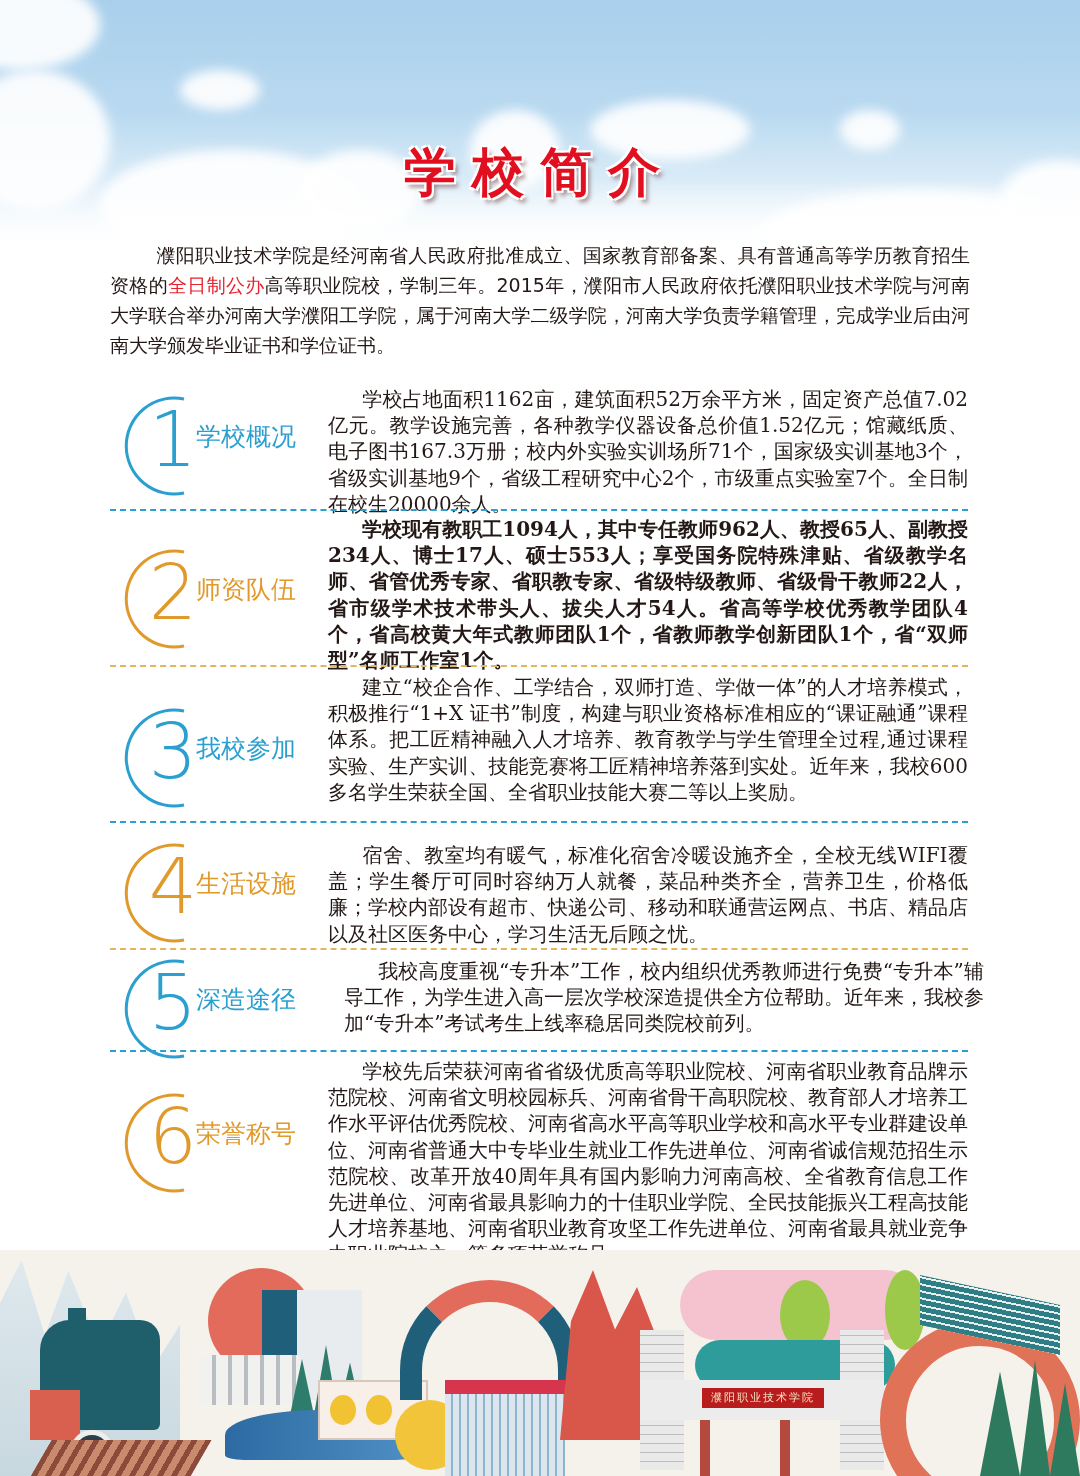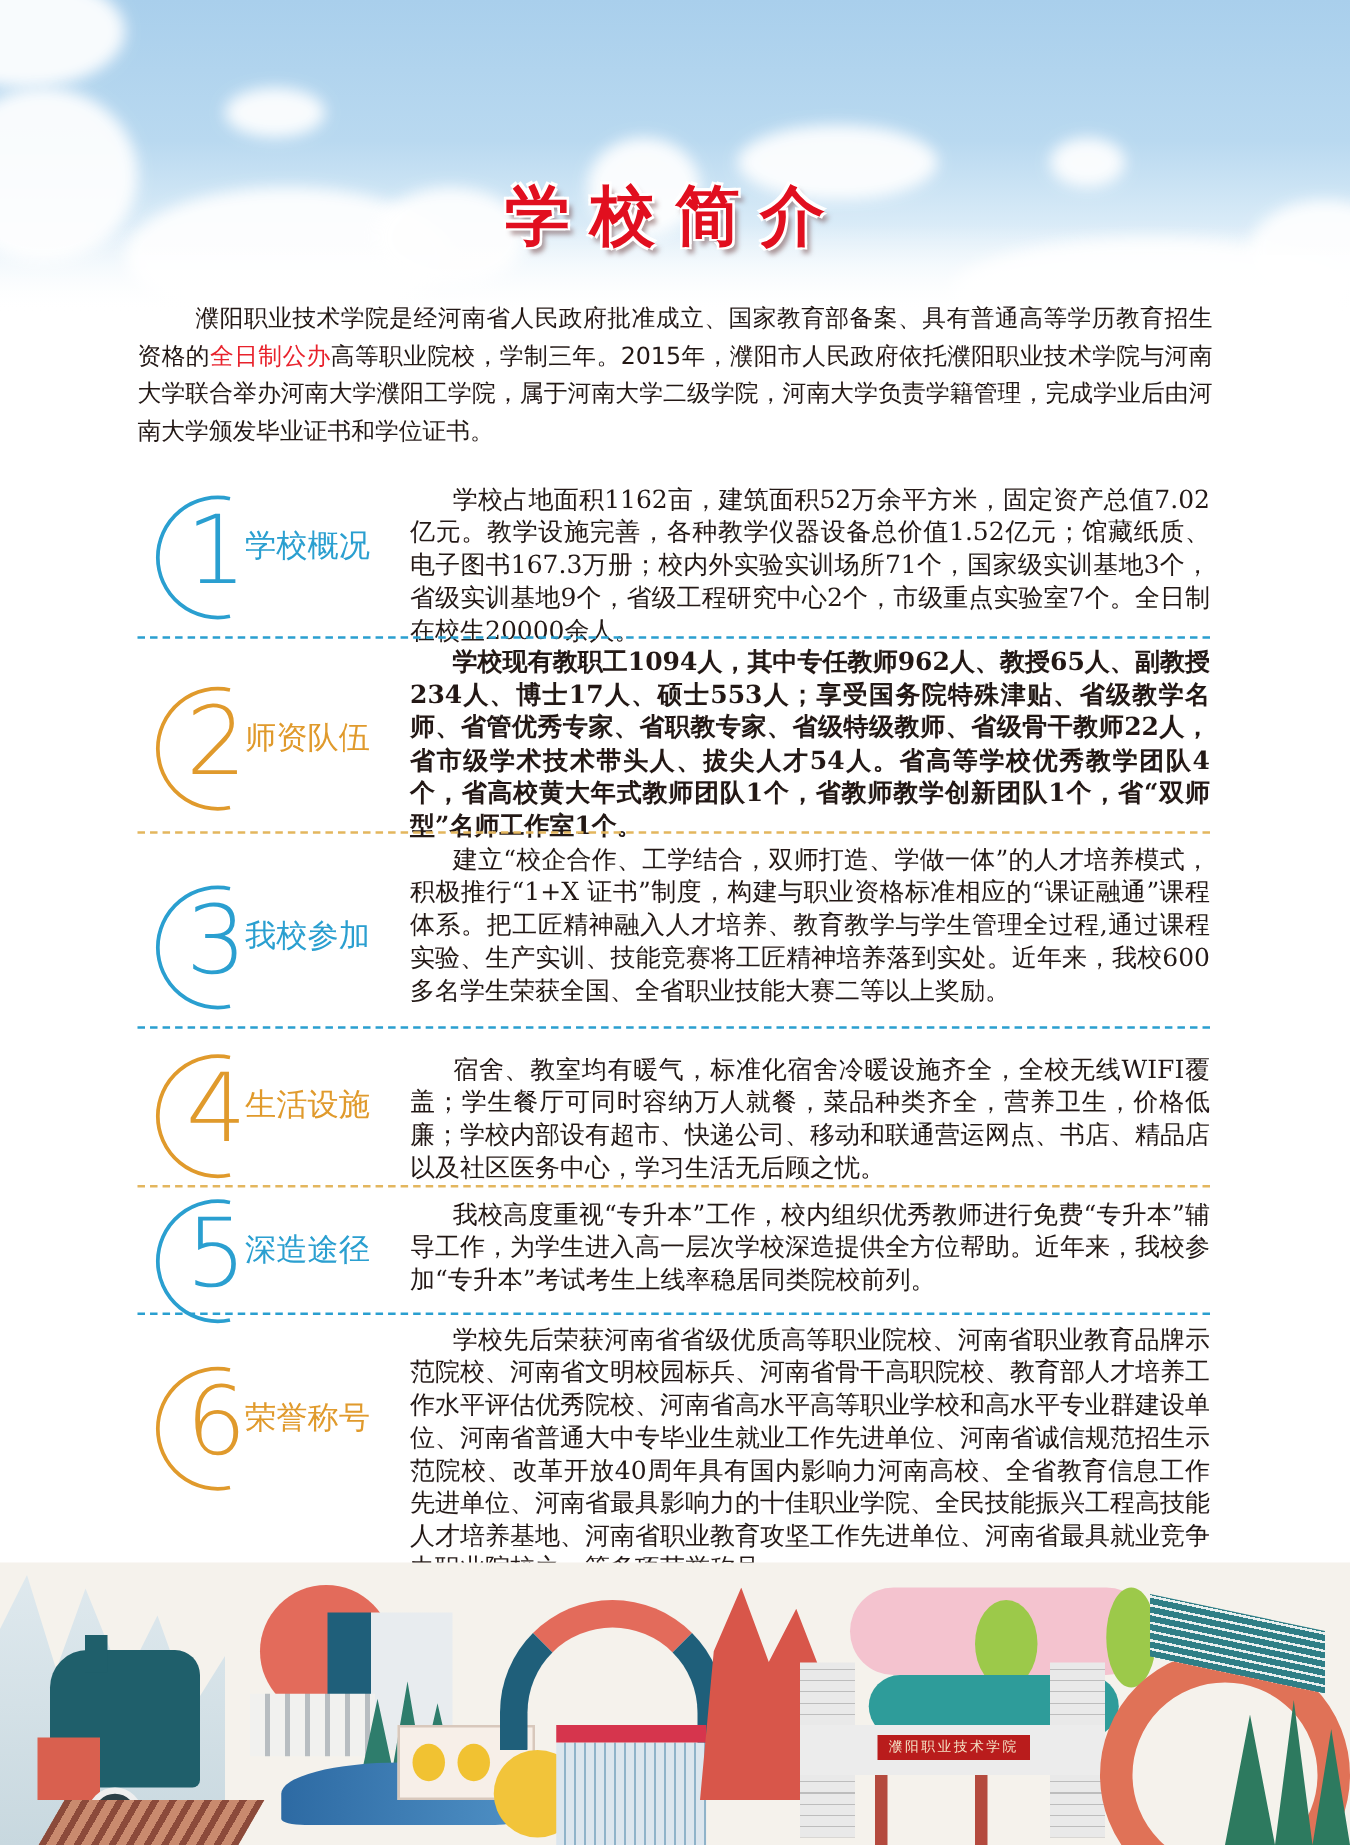--- a/index.html
+++ b/index.html
@@ -131,21 +131,21 @@
 </div>
 
 <div class="section" style="top:958px;">
   <div class="badge c-blue" style="top:-4px;">
     <svg width="80" height="110" viewBox="0 0 80 110">
         <path d="M62 8 A48 48 0 1 0 62 102" fill="none" stroke="currentColor" stroke-width="3"></path>
       </svg>
     <div class="num">5</div>
     <div class="label">深造途径</div>
   </div>
-  <div class="body-text" style="top:0px;"><span class="indent"></span><span>我校高度重视“专升本”工作，校内组织优秀教师进行免费“专升本”辅导工作，为学生进入高一层次学校深造提供全方位帮助。近年来，我校参加“专升本”考试考生上线率稳居同类院校前列。</span></div>
+  <div class="body-text" style="top:0px;margin-left:16px;"><span class="indent"></span><span>我校高度重视“专升本”工作，校内组织优秀教师进行免费“专升本”辅导工作，为学生进入高一层次学校深造提供全方位帮助。近年来，我校参加“专升本”考试考生上线率稳居同类院校前列。</span></div>
   <div class="divider" style="top:92px;border-color:#2a9fd0;"></div>
 </div>
 
 <div class="section" style="top:1058px;">
   <div class="badge c-orange" style="top:30px;">
     <svg width="80" height="110" viewBox="0 0 80 110">
         <path d="M62 8 A48 48 0 1 0 62 102" fill="none" stroke="currentColor" stroke-width="3"></path>
       </svg>
     <div class="num">6</div>
     <div class="label">荣誉称号</div>

